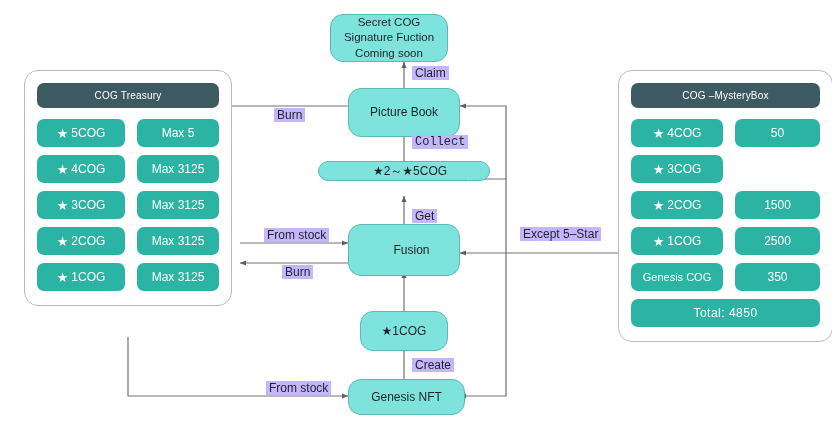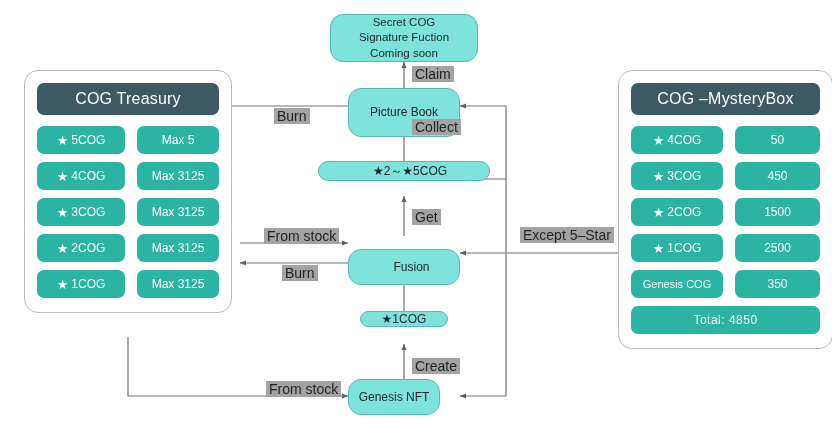--- a/index.html
+++ b/index.html
@@ -33,21 +33,21 @@
     border: 1px solid #b9bdc0;
     border-radius: 14px;
     box-sizing: border-box;
     padding: 12px 12px 14px 12px;
   }
   .panel-title {
     background: #3d5a63;
     color: #ffffff;
     border-radius: 7px;
     text-align: center;
-    font-size: 16px;
+    font-size: 10px;
     letter-spacing: .2px;
     padding: 7px 4px;
     margin-bottom: 11px;
   }
   .prow {
     display: flex;
     gap: 12px;
     margin-bottom: 8px;
   }
   .prow:last-child { margin-bottom: 0; }
@@ -88,23 +88,23 @@
     text-align: center;
     color: #1d2327;
     font-size: 12px;
     line-height: 1.35;
   }
   .node.multiline { font-size: 11.5px; }
 
   
   .elabel {
     position: absolute;
-    font-size: 14px;
+    font-size: 12px;
     color: #1d2327;
-    background: #a3a3a3;
+    background: #c4b5fd;
     padding: 0 3px;
     white-space: nowrap;
   }
 </style>
 </head>
 <body>
 
 <div id="stage">
 
   <svg id="edges" viewBox="0 0 832 440" width="832" height="440" xmlns="http://www.w3.org/2000/svg">
@@ -195,21 +195,20 @@
         <span>4COG</span>
       </div>
       <div class="pill value">50</div>
     </div>
 
     <div class="prow">
       <div class="pill label" style="flex:0 0 92px;">
         <span class="star">★</span>
         <span>3COG</span>
       </div>
-      <div class="pill value">450</div>
     </div>
 
     <div class="prow">
       <div class="pill label" style="flex:0 0 92px;">
         <span class="star">★</span>
         <span>2COG</span>
       </div>
       <div class="pill value">1500</div>
     </div>
 
@@ -226,41 +225,41 @@
         <span>Genesis COG</span>
       </div>
       <div class="pill value">350</div>
     </div>
 
     <div class="prow">
       <div class="pill total">Total: 4850</div>
     </div>
   </div>
 
-  <div class="node multiline" style="left:330px; top:14px; width:148px; height:48px;">
+  <div class="node multiline" style="left:330px; top:14px; width:118px; height:48px;">
     <div>
       <div>Secret COG</div>
       <div>Signature Fuction</div>
       <div>Coming soon</div>
     </div>
   </div>
 
   <div class="node" style="left:348px; top:88px; width:112px; height:49px;">Picture Book</div>
 
   <div class="node" style="left:318px; top:161px; width:172px; height:20px;padding-left:12px;">★2～★5COG</div>
 
-  <div class="node" style="left:348px; top:249px; width:112px; height:36px;padding-left:15px;">Fusion</div>
-
-  <div class="node" style="left:360px; top:311px; width:88px; height:16px;">★1COG</div>
-
-  <div class="node" style="left:348px; top:379px; width:92px; height:36px;">Genesis NFT</div>
+  <div class="node" style="left:348px; top:224px; width:112px; height:52px;padding-left:15px;">Fusion</div>
+
+  <div class="node" style="left:360px; top:311px; width:88px; height:40px;">★1COG</div>
+
+  <div class="node" style="left:348px; top:379px; width:117px; height:36px;">Genesis NFT</div>
 
   <div class="elabel" style="left:412px; top:66px;">Claim</div>
   <div class="elabel" style="left:274px; top:108px;">Burn</div>
-  <div class="elabel" style="left:412px; top:119px;">Collect</div>
+  <div class="elabel" style="left:412px; top:135px;font-family:Liberation Mono, monospace;">Collect</div>
   <div class="elabel" style="left:412px; top:209px;">Get</div>
   <div class="elabel" style="left:264px; top:228px;">From stock</div>
   <div class="elabel" style="left:282px; top:265px;">Burn</div>
   <div class="elabel" style="left:520px; top:227px;">Except 5–Star</div>
   <div class="elabel" style="left:412px; top:358px;">Create</div>
   <div class="elabel" style="left:266px; top:381px;">From stock</div>
 
 </div>
 
 </body></html>

